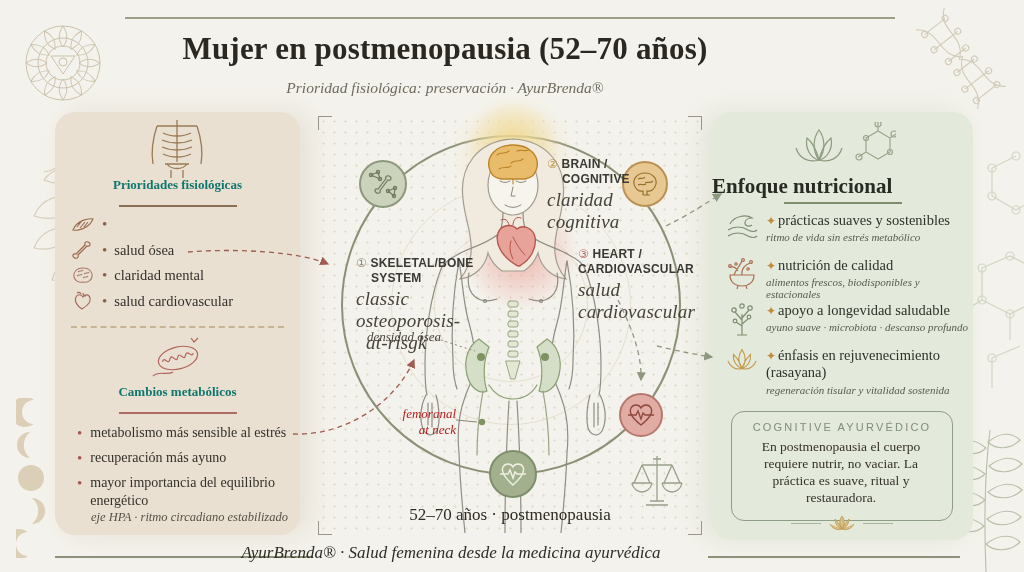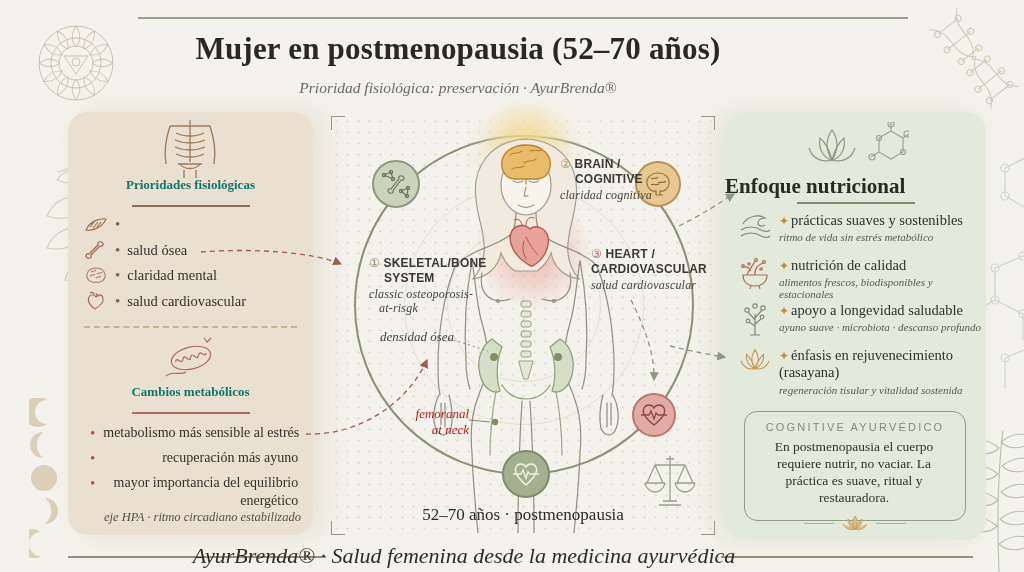--- a/index.html
+++ b/index.html
@@ -1,18 +1,18 @@
 <!DOCTYPE html>
 <html><head>
 <meta charset="utf-8">
 <style>
   * { margin:0; padding:0; box-sizing:border-box; }
   html,body { width:1024px; height:572px; }
   body { font-family:"Liberation Serif", serif; background:#f4f2ec; overflow:hidden; }
-  #page { position:relative; width:890px; height:572px; background:#f4f2ec;margin-left:13px; }
+  #page { position:relative; width:890px; height:572px; background:#f4f2ec; }
 
   .abs { position:absolute; }
 
   
   .top-rule { left:125px; top:17px; width:770px; height:2px; background:#8b9279; opacity:.85; }
   .title { left:0; top:31px; width:100%; text-align:center; font-size:31px; font-weight:bold; color:#2b2822; letter-spacing:.2px; }
   .subtitle { left:0; top:79px; width:100%; text-align:center; font-style:italic; font-size:15.5px; color:#6f6a5f; }
 
   
   .panel { border-radius:20px; }
@@ -21,21 +21,21 @@
 
   .lp-icon-top { left:88px; top:6px; }
   .lp-h { position:absolute; width:100%; text-align:center; font-size:13px; font-weight:bold; color:#0f766e; }
   .lp-underline { position:absolute; left:50%; transform:translateX(-50%); width:118px; height:2px; }
   .lp-item { position:absolute; left:16px; display:flex; align-items:center; gap:7px; white-space:nowrap; }
   .lp-item .bullet { color:#8b5e46; font-size:15px; }
   .lp-item .txt { font-size:14.5px; color:#33302a; }
   .lp-sep { position:absolute; left:16px; width:213px; border-top:2px dashed #c6b595; }
   .m-item { position:absolute; left:22px; display:flex; gap:8px; }
   .m-item .bullet { color:#a8554e; font-size:15px; line-height:1.2; }
-  .m-item .txt { font-size:14px; color:#33302a; line-height:1.25; width:195px;text-align:right; }
+  .m-item .txt { font-size:14px; color:#33302a; line-height:1.25; width:195px; }
   .m-note { position:absolute; left:36px; font-style:italic; font-size:12.5px; color:#555045; }
 
   .rp-icons { left:0; top:10px; width:100%; display:flex; justify-content:center; align-items:flex-end; gap:4px; }
   .rp-h { position:absolute; width:100%; font-size:21px; font-weight:bold; color:#272b23; }
   .rp-item { position:absolute; left:14px; display:flex; gap:8px; align-items:flex-start; }
   .rp-icon { width:32px; flex:0 0 32px; display:flex; justify-content:center; }
   .rp-text { font-size:14.5px; color:#2e322a; line-height:1.2; width:198px; }
   .rp-text .diamond { color:#c08c3e; font-size:12px; margin-right:2px; }
   .rp-sub { font-style:italic; font-size:11px; color:#565b4d; margin-top:2px; }
 
@@ -66,35 +66,35 @@
   .glow-heart { left:461px; top:193px; width:118px; height:118px; background:radial-gradient(circle, rgba(233,158,148,.75), rgba(233,158,148,0) 70%); }
 
   .badge { border-radius:50%; display:flex; align-items:center; justify-content:center; }
   .badge-bone  { left:359px; top:160px; width:48px; height:48px; background:#ccd3bd; border:2px solid #8d997a; }
   .badge-brain { left:622px; top:161px; width:46px; height:46px; background:#e8c892; border:2px solid #bb9254; }
   .badge-heart-red { left:619px; top:393px; width:44px; height:44px; background:#e0aca3; border:2px solid #b5786e; }
   .badge-heart-green { left:489px; top:450px; width:48px; height:48px; background:#a3b08d; border:2px solid #7f8e6d; }
 
   .sys-label { font-family:"Liberation Sans", sans-serif; font-size:12px; font-weight:bold; color:#3b3933; line-height:1.25; letter-spacing:.2px; }
   .sys-label .num { font-weight:normal; font-family:"DejaVu Sans", sans-serif; font-size:12px; }
-  .sys-sub { font-family:"Liberation Serif", serif; font-style:italic; font-weight:normal; font-size:12px; color:#46433b; line-height:1.15; margin-top:2px; }
+  .sys-sub { font-family:"Liberation Serif", serif; font-style:italic; font-weight:normal; font-size:19px; color:#46433b; line-height:1.15; margin-top:2px; }
   .lab-skeletal { left:356px; top:256px; width:120px; }
   .lab-skeletal .l2 { padding-left:15px; }
   .lab-skeletal .sys-sub .s2 { padding-left:10px; }
   .lab-brain { left:547px; top:157px; width:120px; }
   .lab-brain .l2 { padding-left:15px; }
   .lab-heart { left:578px; top:247px; width:120px; }
   .num-gold { color:#bd9347; } .num-red { color:#b0716a; } .num-grey { color:#8f8873; }
 
   .lab-densidad { left:367px; top:329px; font-style:italic; font-size:13px; color:#45423a; }
   .lab-femoral { left:398px; top:406px; width:58px; text-align:right; font-style:italic; font-size:13px; color:#b91c1c; line-height:1.2; }
   .center-caption { left:318px; top:505px; width:384px; text-align:center; font-size:17px; color:#2e2b25; }
 
   
-  .footer-text { left:0; top:543px; width:100%; text-align:center; font-style:italic; font-size:22px; color:#2f2c26;padding-left:12px; }
+  .footer-text { left:0; top:543px; width:100%; text-align:center; font-style:italic; font-size:17px; color:#2f2c26;padding-left:12px; }
   .f-line { height:1.5px; background:#8b9279; top:556px; }
   .f-line-l { left:55px; width:258px; }
   .f-line-r { left:708px; width:252px; }
 
   svg { display:block; }
 </style>
 </head>
 <body>
 
 <div id="page">

